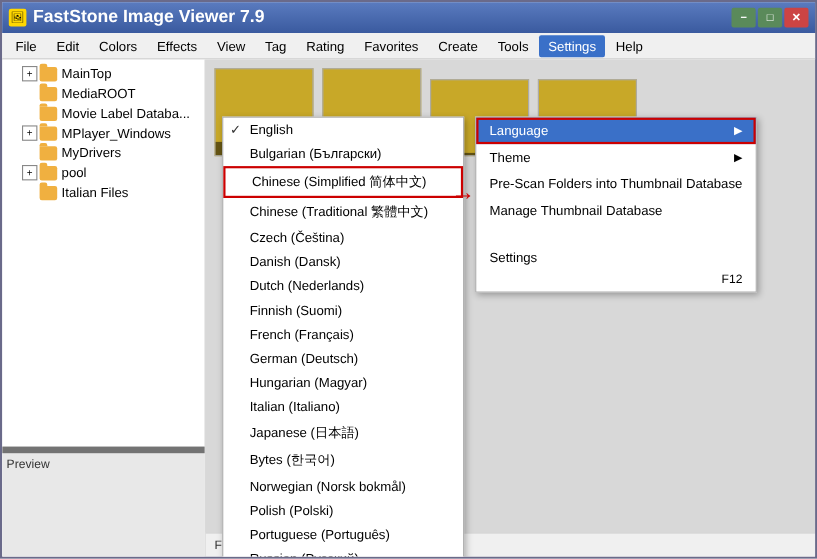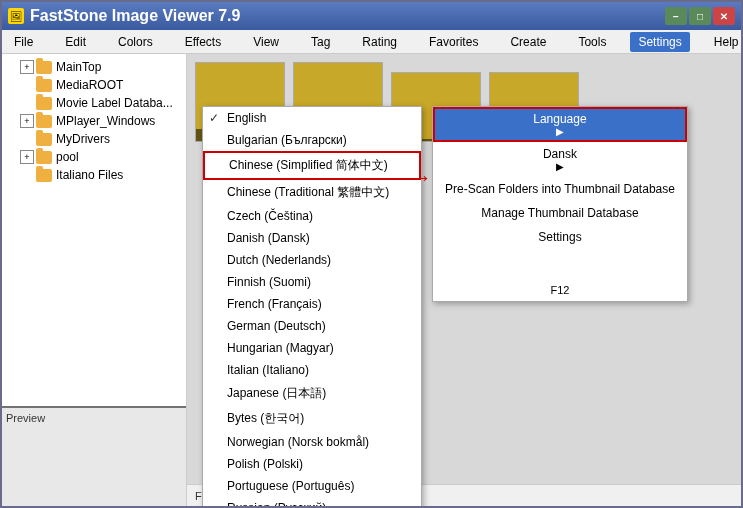--- a/index.html
+++ b/index.html
@@ -72,21 +72,21 @@
     .title-btn.close { background: #cc4444; }
 
     
     .menu-bar {
       background: #f0f0f0;
       height: 24px;
       display: flex;
       align-items: center;
       padding: 0 4px;
       border-bottom: 1px solid #ccc;
-      gap: 16px;
+      gap: 2px;
     }
     .menu-item {
       padding: 3px 8px;
       cursor: pointer;
       font-size: 12px;
       border-radius: 2px;
     }
     .menu-item.active {
       background: #3a70c8;
       color: white;
@@ -149,21 +149,21 @@
       width: 7px;
       height: 3px;
       background: #f0b040;
       border-radius: 2px 2px 0 0;
     }
     .tree-item-indent {
       padding-left: 18px;
     }
     .preview-area {
       height: 100px;
-      border-top: 2px solid #737373;
+      border-top: 6px solid #737373;
       background: #e8e8e8;
       display: flex;
       align-items: flex-start;
       padding: 4px;
     }
     .preview-label {
       font-size: 11px;
       color: #333;
     }
 
@@ -250,21 +250,20 @@
       min-width: 200px;
       z-index: 10;
     }
     .settings-item {
       padding: 5px 12px;
       font-size: 12px;
       cursor: pointer;
       display: flex;
       justify-content: space-between;
       align-items: center;
-      flex-direction: column;
     }
     .settings-item .shortcut {
       color: inherit;
       font-size: 11px;
       margin-top: 40px;
     }
     .settings-item .submenu-arrow {
       font-size: 10px;
     }
 
@@ -348,21 +347,21 @@
           <span>MyDrivers</span>
         </div>
         <div class="tree-item tree-item-indent">
           <div class="expander">+</div>
           <div class="folder-icon"></div>
           <span>pool</span>
         </div>
         <div class="tree-item tree-item-indent">
           <div style="width:14px;margin-right:2px;"></div>
           <div class="folder-icon"></div>
-          <span>Italiano Files</span>
+          <span>Italian Files</span>
         </div>
       </div>
       <div class="preview-area">
         <span class="preview-label">Preview</span>
       </div>
     </div>
 
     <div class="right-panel">
       <div class="thumbnails-area">
         <div class="thumbnail" style="background:#c8a828;">
@@ -383,21 +382,21 @@
         <span>0 Files (0 Bytes)</span>
       </div>
     </div>
 
     <div class="settings-dropdown">
       <div class="settings-item language-active">
         <span>Language</span>
         <span class="submenu-arrow">▶</span>
       </div>
       <div class="settings-item">
-        <span>Dansk</span>
+        <span>Theme</span>
         <span class="submenu-arrow">▶</span>
       </div>
       <div class="settings-item">
         <span>Pre-Scan Folders into Thumbnail Database</span>
       </div>
       <div class="settings-item">
         <span>Manage Thumbnail Database</span>
       </div>
       <div class="settings-item">
         <span>Settings</span>

